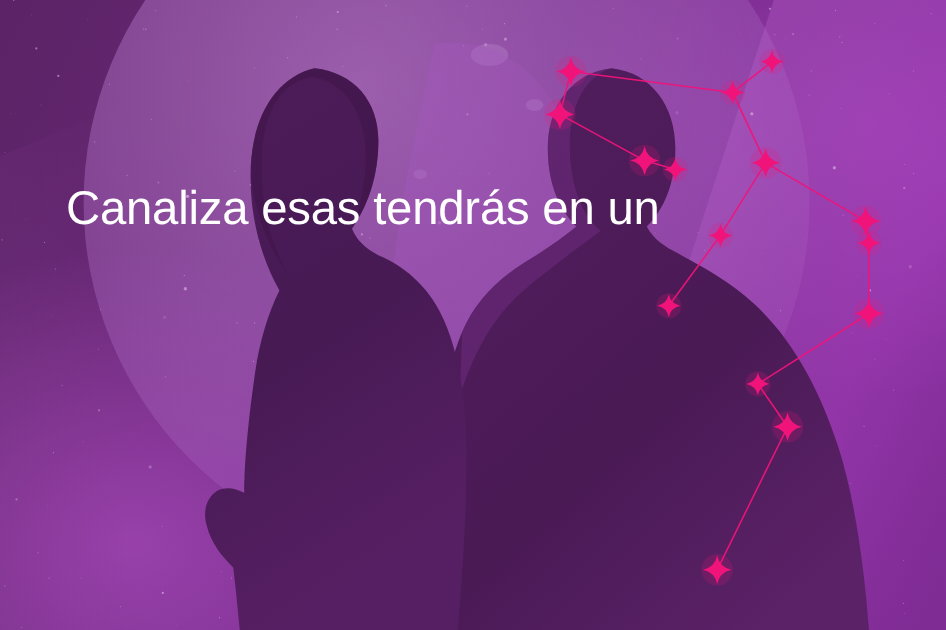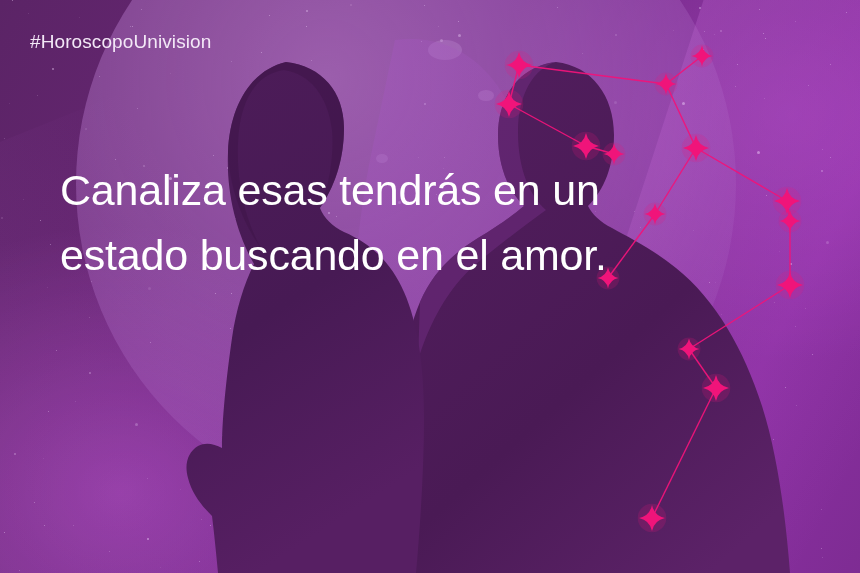--- a/index.html
+++ b/index.html
@@ -572,21 +572,19 @@
         <g>
           <circle cx="652" cy="518" r="14.3" fill="#f0147a" opacity=".18"></circle>
           <path d="M652 505 Q654.25 515.75 665 518
      Q654.25 520.25 652 531
      Q649.75 520.25 639 518
      Q649.75 515.75 652 505 Z" fill="#f0147a"></path>
         </g>
       </g>
   </svg>
 
-  <div class="hashtag">#HoroscopoUnivision</div>
 
 
   <div class="body-copy" id="body-copy">
       <div class="body-line">Canaliza esas tendrás en un</div>
-      <div class="body-line">estado buscando en el amor.</div>
     </div>
 
 </div>
 
 </body></html>

